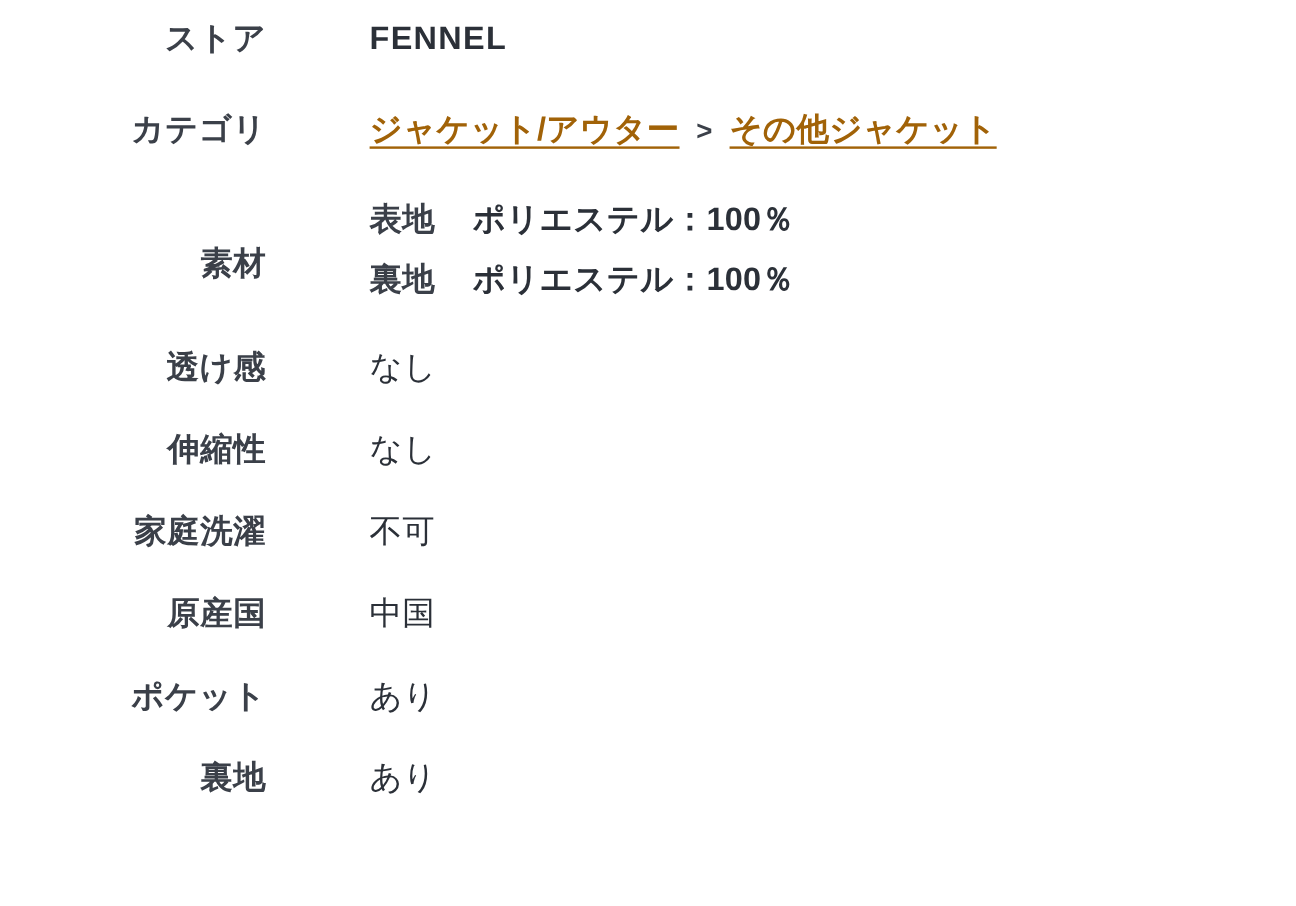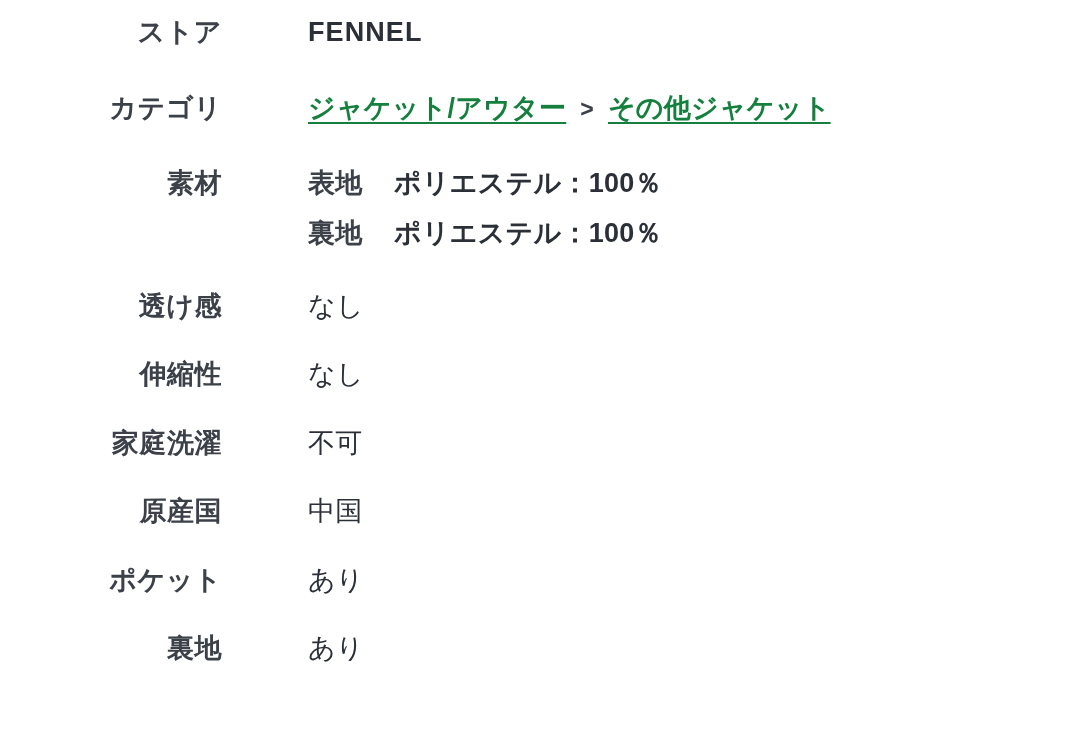--- a/index.html
+++ b/index.html
@@ -57,21 +57,21 @@
 
   
   .category-line {
     display: flex;
     align-items: baseline;
     white-space: nowrap;
   }
   .cat-link {
     font-size: 27px;
     font-weight: 700;
-    color: #15803d;
+    color: #a16207;
     text-decoration: underline;
     text-underline-offset: 5px;
     text-decoration-thickness: 2px;
     cursor: pointer;
   }
   .cat-sep {
     font-size: 23px;
     font-weight: 700;
     color: #3b4049;
     padding: 0 14px;
@@ -99,20 +99,21 @@
     font-weight: 700;
     color: #2b3038;
     letter-spacing: 0.01em;
   }
 
   .row-material {
     margin-bottom: 36px;
   }
   .row-material .spec-label {
     padding-top: 0;
+    margin-top: 36px;
   }
   .row-category {
     margin-bottom: 38px;
   }
   .row-store {
     margin-bottom: 40px;
   }
   .spec-row.tall {
     margin-bottom: 32px;
   }

